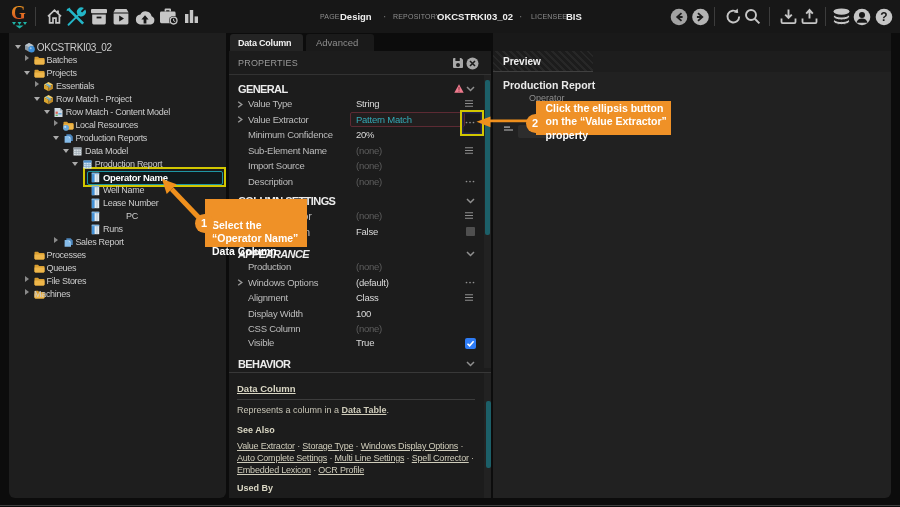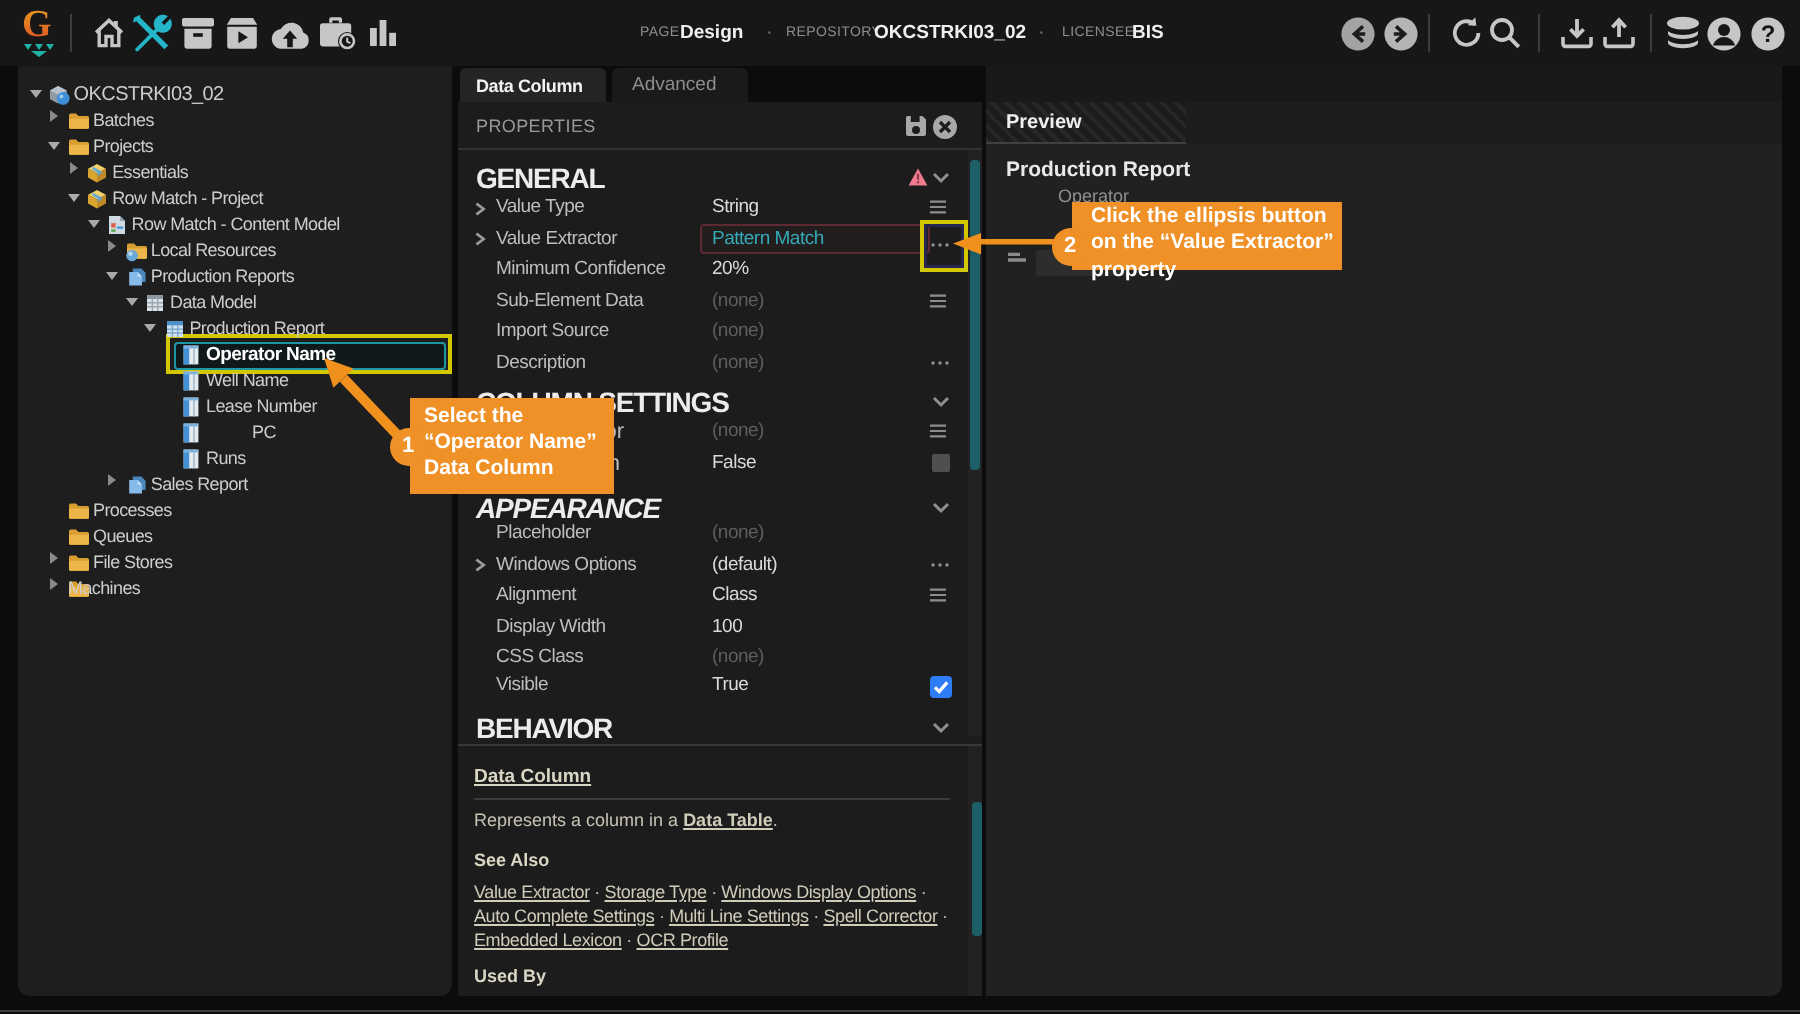--- a/index.html
+++ b/index.html
@@ -16,21 +16,21 @@
   .tbdot{position:absolute;top:0;height:33px;line-height:33px;font-size:10px;color:#777;}
   
   #lpanel{left:9px;top:33px;width:217px;height:465px;background:#1e1e1e;
           border-radius:0 0 6px 6px;}
   #mpanel{left:229px;top:51px;width:262px;height:447px;background:#1c1c1c;}
   #rpanel{left:493px;top:33px;width:398px;height:465px;background:#212121;
           border-radius:0 0 6px 0;}
   
   .trow{position:absolute;height:13px;line-height:13px;font-size:9px;letter-spacing:-0.3px;color:#cdcdcd;white-space:nowrap;}
   
-  .sect{position:absolute;font-size:14px;letter-spacing:-0.6px;font-weight:bold;color:#ececec;height:14px;line-height:14px;}
+  .sect{position:absolute;font-size:11px;letter-spacing:-0.6px;font-weight:bold;color:#ececec;height:14px;line-height:14px;}
   .plab{position:absolute;left:248px;font-size:9.5px;letter-spacing:-0.25px;color:#bdbdbd;height:14px;line-height:14px;white-space:nowrap;}
   .pval{position:absolute;left:356px;font-size:9.5px;letter-spacing:-0.25px;color:#dadada;height:14px;line-height:14px;white-space:nowrap;}
   .pnone{color:#5e5e5e;}
   
   .helph{position:absolute;left:237px;font-size:9.5px;font-weight:bold;color:#d9d6c3;text-decoration:underline;}
   .helpt{position:absolute;left:237px;font-size:9px;color:#c7c4b5;}
   .helplink{color:#cfccba;text-decoration:underline;}
   
   .cobox{position:absolute;background:#ef9127;color:#fff;font-weight:bold;
          font-size:10.5px;line-height:13px;z-index:30;}
@@ -324,21 +324,21 @@
     <svg class="abs" style="left:465px;top:100px;" width="8" height="7" viewBox="0 0 8 7">
       <path d="M0 0.8 H8 M0 3.5 H8 M0 6.2 H8" stroke="#8d8d8d" stroke-width="1.1"></path>
     </svg>
     <svg class="abs" style="left:237px;top:116.0px;" width="7" height="7" viewBox="0 0 7 7">
       <path d="M1.2 0.8 L4.8 3.5 L1.2 6.2" fill="none" stroke="#9a9a9a" stroke-width="1.4"></path>
     </svg>
     <div class="plab" style="top:112.5px;">Value Extractor</div>
     <div class="pval" style="top:112.5px;color:#2fb3c0;">Pattern Match</div>
     <div class="plab" style="top:128.0px;">Minimum Confidence</div>
     <div class="pval" style="top:128.0px;">20%</div>
-    <div class="plab" style="top:143.5px;">Sub-Element Data</div>
+    <div class="plab" style="top:143.5px;">Sub-Element Name</div>
     <div class="pval" style="top:143.5px;color:#5e5e5e;">(none)</div>
     <svg class="abs" style="left:465px;top:146.5px;" width="8" height="7" viewBox="0 0 8 7">
       <path d="M0 0.8 H8 M0 3.5 H8 M0 6.2 H8" stroke="#8d8d8d" stroke-width="1.1"></path>
     </svg>
     <div class="plab" style="top:159.0px;">Import Source</div>
     <div class="pval" style="top:159.0px;color:#5e5e5e;">(none)</div>
     <div class="plab" style="top:174.5px;">Description</div>
     <div class="pval" style="top:174.5px;color:#5e5e5e;">(none)</div>
     <svg class="abs" style="left:465px;top:180.0px;" width="10" height="3" viewBox="0 0 10 3">
       <circle cx="1.5" cy="1.5" r="0.85" fill="#8f8f8f"></circle>
@@ -361,40 +361,40 @@
     <svg class="abs" style="left:465px;top:212px;" width="8" height="7" viewBox="0 0 8 7">
       <path d="M0 0.8 H8 M0 3.5 H8 M0 6.2 H8" stroke="#8d8d8d" stroke-width="1.1"></path>
     </svg>
     <div class="abs" style="left:230px;top:224.5px;width:80px;text-align:right;font-size:11px;color:#bdbdbd;height:14px;line-height:14px;">Tab Selection</div>
     <div class="pval" style="top:224.5px;">False</div>
     <div class="abs" style="left:466px;top:227px;width:9px;height:9px;background:#4f4f4f;border-radius:1px;"></div>
     <div class="sect" style="left:238px;top:246.5px;font-style:italic;">APPEARANCE</div>
     <svg class="abs" style="left:466px;top:250.5px;" width="9" height="6" viewBox="0 0 9 6">
       <path d="M1 1 L4.5 4.5 L8 1" fill="none" stroke="#8f8f8f" stroke-width="1.5"></path>
     </svg>
-    <div class="plab" style="top:260.0px;">Placeholder</div>
+    <div class="plab" style="top:260.0px;">Production</div>
     <div class="pval" style="top:260.0px;color:#5e5e5e;">(none)</div>
     <svg class="abs" style="left:237px;top:279.0px;" width="7" height="7" viewBox="0 0 7 7">
       <path d="M1.2 0.8 L4.8 3.5 L1.2 6.2" fill="none" stroke="#9a9a9a" stroke-width="1.4"></path>
     </svg>
     <div class="plab" style="top:275.5px;">Windows Options</div>
     <div class="pval" style="top:275.5px;">(default)</div>
     <svg class="abs" style="left:465px;top:281.0px;" width="10" height="3" viewBox="0 0 10 3">
       <circle cx="1.5" cy="1.5" r="0.85" fill="#8f8f8f"></circle>
       <circle cx="5" cy="1.5" r="0.85" fill="#8f8f8f"></circle>
       <circle cx="8.5" cy="1.5" r="0.85" fill="#8f8f8f"></circle>
     </svg>
     <div class="plab" style="top:291.0px;">Alignment</div>
     <div class="pval" style="top:291.0px;">Class</div>
     <svg class="abs" style="left:465px;top:294px;" width="8" height="7" viewBox="0 0 8 7">
       <path d="M0 0.8 H8 M0 3.5 H8 M0 6.2 H8" stroke="#8d8d8d" stroke-width="1.1"></path>
     </svg>
     <div class="plab" style="top:306.5px;">Display Width</div>
     <div class="pval" style="top:306.5px;">100</div>
-    <div class="plab" style="top:322.0px;">CSS Class</div>
+    <div class="plab" style="top:322.0px;">CSS Column</div>
     <div class="pval" style="top:322.0px;color:#5e5e5e;">(none)</div>
     <div class="plab" style="top:336.0px;">Visible</div>
     <div class="pval" style="top:336.0px;">True</div>
     <svg class="abs" style="left:465px;top:337.5px;" width="11" height="11" viewBox="0 0 11 11">
 <rect x="0" y="0" width="11" height="11" rx="2" fill="#2e7cf6"></rect>
 <path d="M2.5 5.7 L4.6 7.8 L8.6 3.2" fill="none" stroke="#fff" stroke-width="1.6"></path>
     </svg>
     <div class="sect" style="left:238px;top:356.5px;">BEHAVIOR</div>
     <svg class="abs" style="left:466px;top:360.5px;" width="9" height="6" viewBox="0 0 9 6">
       <path d="M1 1 L4.5 4.5 L8 1" fill="none" stroke="#8f8f8f" stroke-width="1.5"></path>
@@ -420,21 +420,21 @@
     <div class="abs" style="left:529px;top:91px;height:14px;line-height:14px;font-size:9px;color:#8f8f8f;">Operator</div>
     <svg class="abs" style="left:504px;top:126px;" width="9" height="6" viewBox="0 0 9 6">
       <path d="M0 1.2 H6 M0 4 H9" stroke="#8a8a8a" stroke-width="1.7"></path>
     </svg>
     <div class="abs" style="left:518px;top:125px;width:46px;height:12.5px;background:#2d2d2d;border-radius:2px;"></div>
     <svg class="abs" style="left:150px;top:170px;z-index:28;" width="70" height="62" viewBox="0 0 70 62">
 <path d="M53 52 L21.7 19.1" stroke="#f0901d" stroke-width="5"></path>
 <path d="M12 9 L26.7 14.3 L16.7 23.9 Z" fill="#f0901d"></path>
     </svg>
     <div class="cocirc" style="left:194.5px;top:213.5px;width:19px;height:19px;line-height:19px;font-size:11px;">1</div>
-    <div class="cobox" style="left:205px;top:199px;width:102px;height:48px;padding:3px 0 0 7px;box-sizing:border-box;">Select the<br>“Operator Name”<br>Data Column</div>
+    <div class="cobox" style="left:205px;top:199px;width:102px;height:48px;padding:20px 0 0 7px;box-sizing:border-box;">Select the<br>“Operator Name”<br>Data Column</div>
     <svg class="abs" style="left:476px;top:113px;z-index:28;" width="62" height="16" viewBox="0 0 62 16">
 <path d="M14 6.5 H60 V9.2 H14 Z" fill="#f0901d"></path>
 <path d="M0.5 8.8 L14.5 3.5 L14.5 14.2 Z" fill="#f0901d"></path>
     </svg>
     <div class="cocirc" style="left:525.5px;top:114px;width:19px;height:19px;line-height:19px;font-size:11px;">2</div>
     <div class="cobox" style="left:536px;top:101px;width:135px;height:34px;padding:1px 0 0 9.5px;box-sizing:border-box;line-height:13.3px;">Click the ellipsis button<br>on the “Value Extractor”<br>property</div>
 
   <div class="abs" style="left:0;top:505px;width:900px;height:1px;background:#3f3f3f;"></div>
 </div>
 

